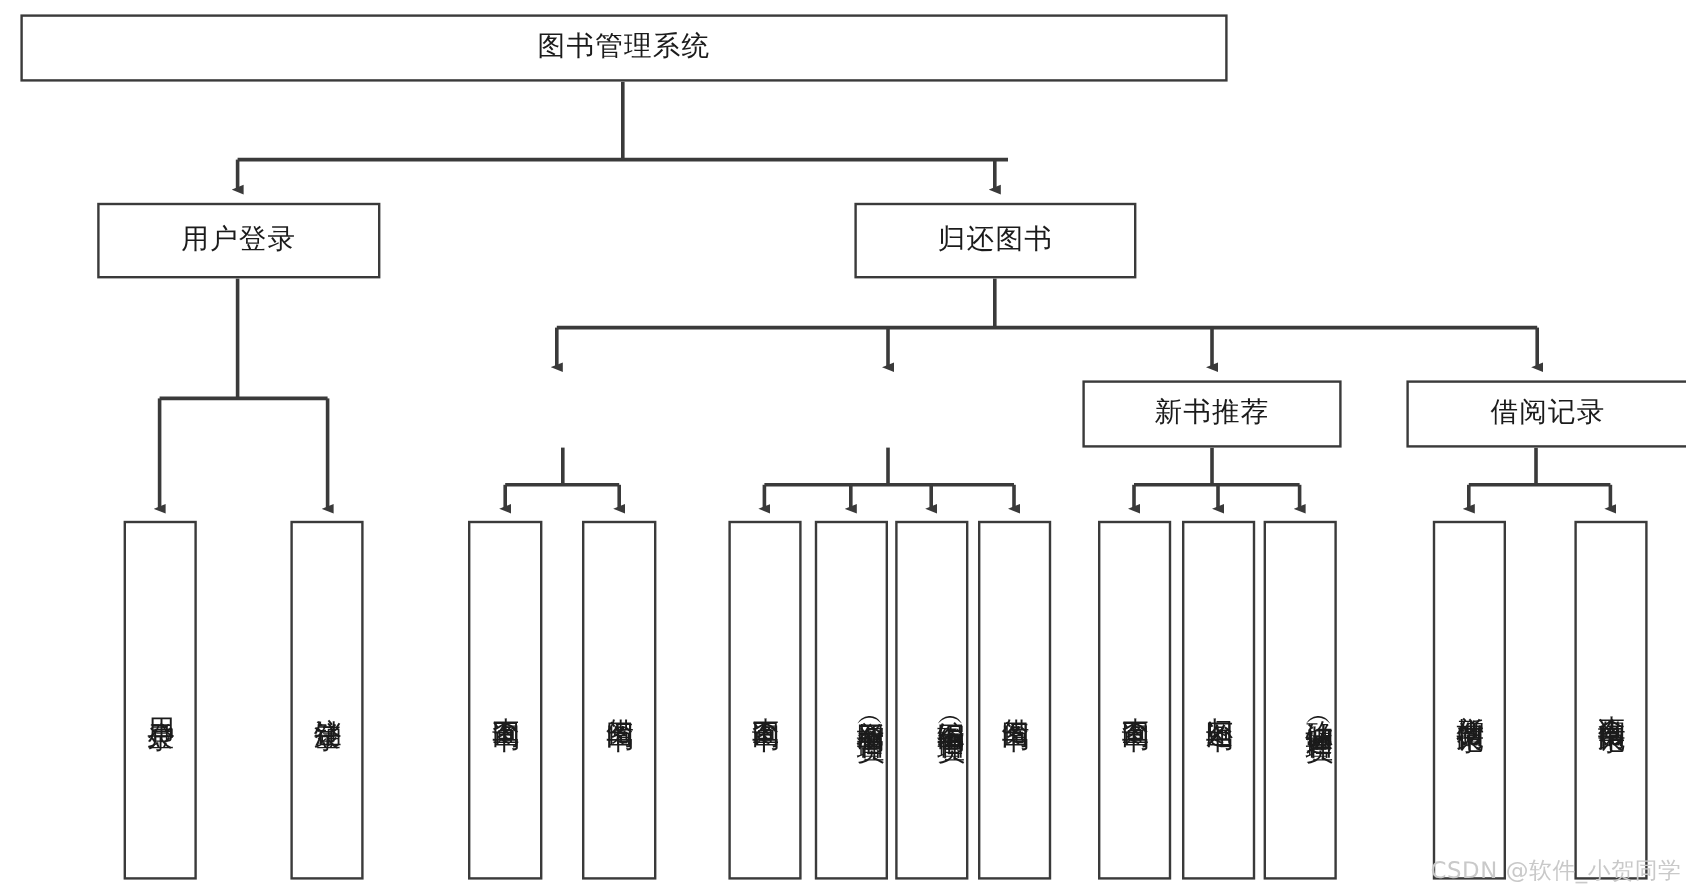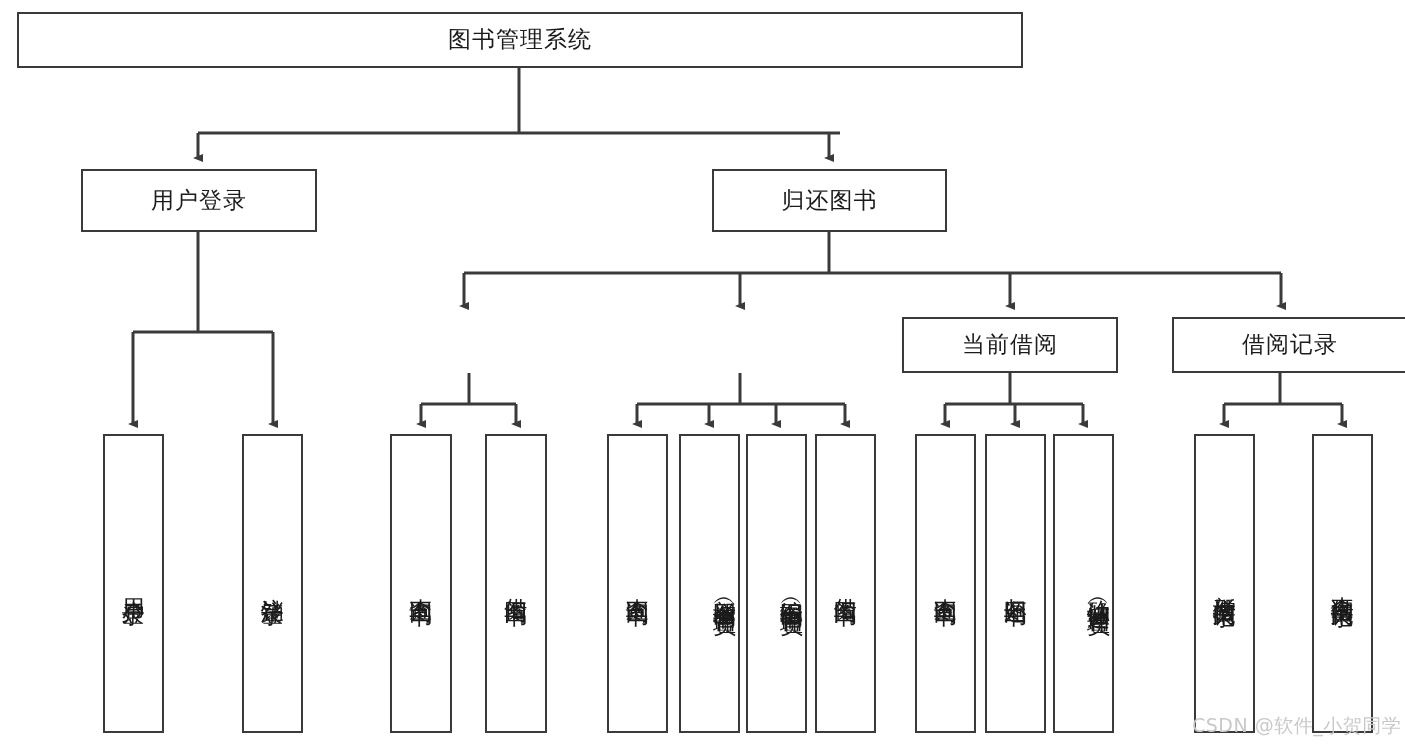--- a/index.html
+++ b/index.html
@@ -126,21 +126,21 @@
   </div>
 
   <div class="node horiz" style="left:81px; top:169px; width:236px; height:63px;">
     <span>用户登录</span>
   </div>
   <div class="node horiz" style="left:712px; top:169px; width:235px; height:63px;">
     <span>归还图书</span>
   </div>
 
   <div class="node horiz" style="left:902px; top:317px; width:216px; height:56px;">
-    <span>当前借阅</span>
+    <span>新书推荐</span>
   </div>
   <div class="node horiz" style="left:1172px; top:317px; width:236px; height:56px;">
     <span>借阅记录</span>
   </div>
 
   <div class="node vert mid" style="left:103px; top:434px; width:61px; height:299px;">
     <span>用户登录</span>
   </div>
   <div class="node vert mid" style="left:242px; top:434px; width:61px; height:299px;">
     <span>注销登录</span>

